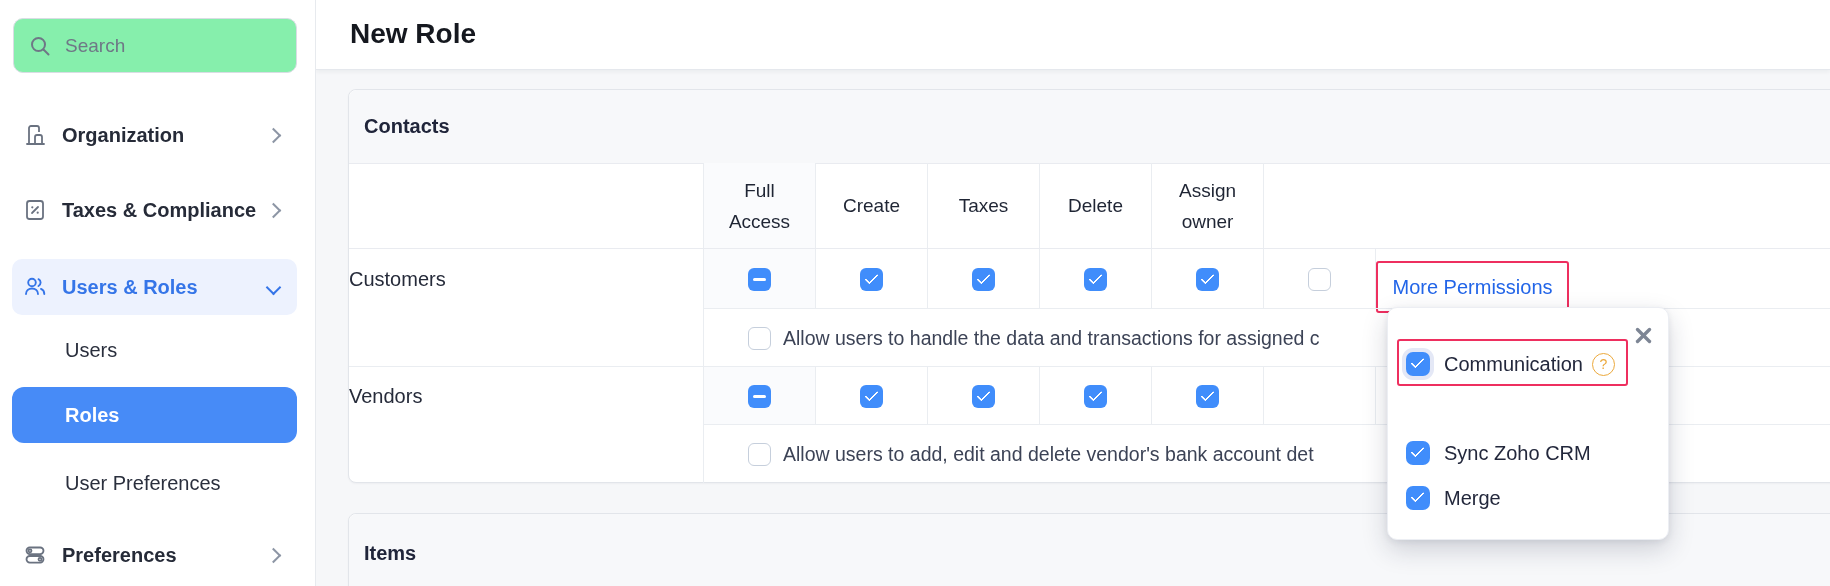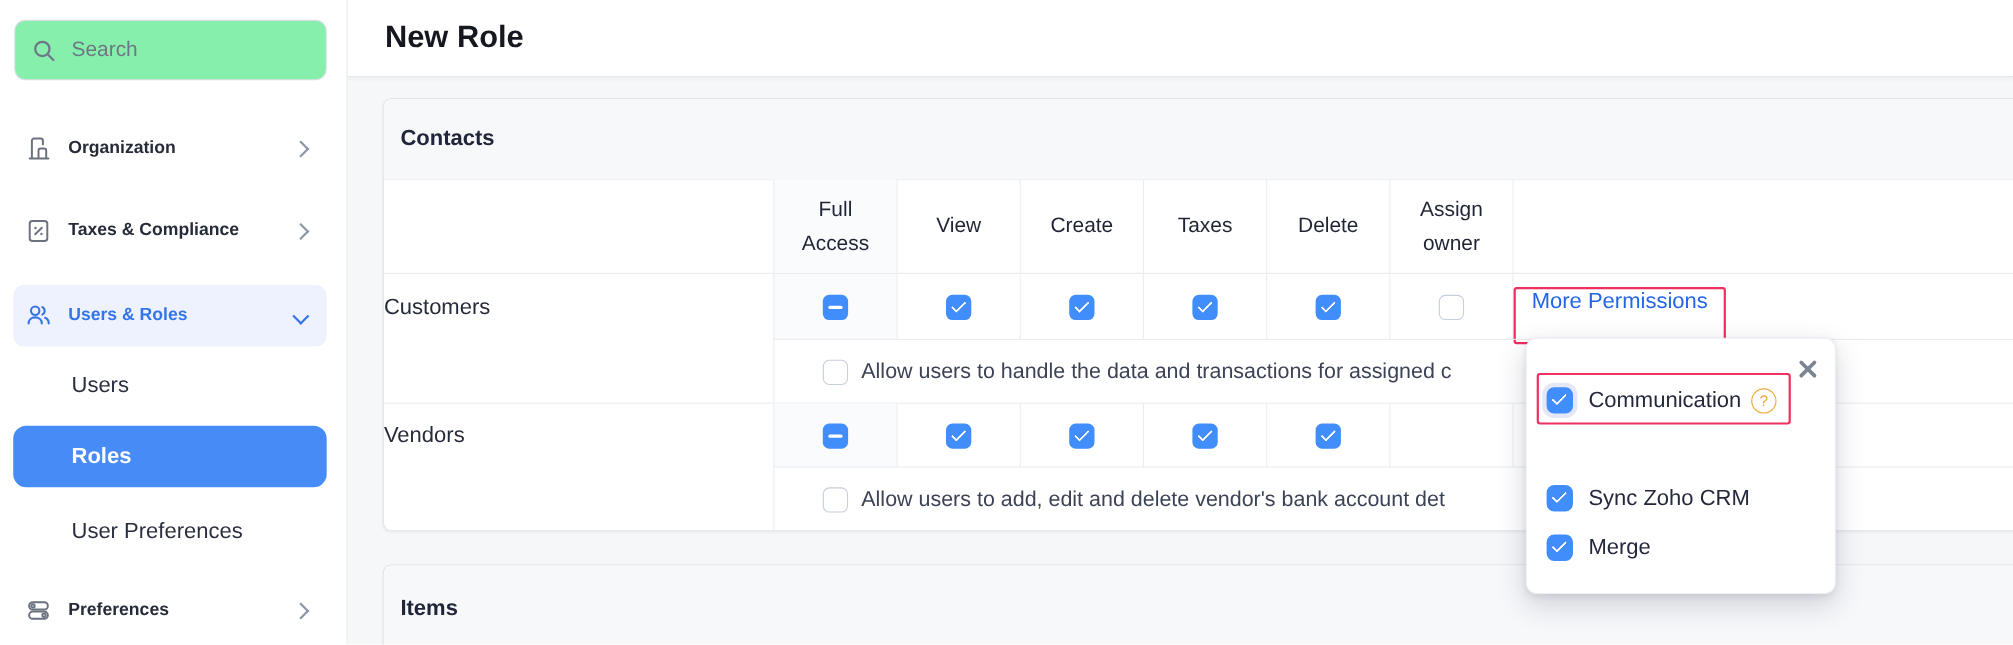--- a/index.html
+++ b/index.html
@@ -11,21 +11,21 @@
   }
 
   
   .sidebar{position:absolute;left:0;top:0;width:315px;height:586px;background:#fff;border-right:1px solid #e7eaee;z-index:5}
   .searchbox{position:absolute;left:13px;top:18px;width:284px;height:55px;border:1.5px solid #d9dde4;border-radius:10px;background:#86efac;display:flex;align-items:center;box-sizing:border-box}
   .searchbox input{border:none;outline:none;font-size:19px;color:#3c4454;background:transparent;width:200px;font-family:inherit}
   .searchbox input::placeholder{color:#6f7786}
   .s-icon{margin:0 12px 0 15px;display:flex}
   .navrow{position:absolute;left:12px;width:285px;height:56px;display:flex;align-items:center;border-radius:10px;cursor:pointer;box-sizing:border-box}
   .navrow .nicon{margin-left:10px;width:26px;display:flex;justify-content:center}
-  .navrow .nlabel{margin-left:14px;font-size:16px;font-weight:600;color:#262b38;flex:1}
+  .navrow .nlabel{margin-left:14px;font-size:20px;font-weight:600;color:#262b38;flex:1}
   .navrow .chev{margin-right:18px;width:9px;height:9px;border-right:2.2px solid #8d96a5;border-bottom:2.2px solid #8d96a5;flex:none}
   .chev.right{transform:rotate(-45deg)}
   .chev.down{transform:rotate(45deg)}
   .navrow.active{background:#edf2fe}
   .navrow.active .nlabel{color:#3575e8}
   .navrow.active .chev{border-color:#3575e8}
   .subrowitem{position:absolute;left:12px;width:285px;height:56px;display:flex;align-items:center;border-radius:12px;cursor:pointer}
   .subrowitem .nlabel{margin-left:53px;font-size:20px;color:#2a2f3d}
   .subrowitem.selected{background:#478bf7}
   .subrowitem.selected .nlabel{color:#fff;font-weight:600}
@@ -56,21 +56,21 @@
   .cb{position:relative;width:23px;height:23px;border-radius:6px;flex:none;box-sizing:border-box}
   .cb.checked,.cb.indeterminate{background:#408dfb}
   .cb.checked::after{content:"";position:absolute;left:5px;top:6px;width:11px;height:5px;border-left:2.6px solid #fff;border-bottom:2.6px solid #fff;transform:rotate(-45deg);border-radius:1px}
   .cb.indeterminate::after{content:"";position:absolute;left:5px;top:10px;width:13px;height:3.5px;background:#fff;border-radius:2px}
   .cb.unchecked{background:#fff;border:1.5px solid #c6cfdc}
   .cb.none{visibility:hidden}
 
   .note-wrap{display:flex;align-items:center;margin-left:44px}
   .note-text{margin-left:12px;font-size:19.5px;color:#3c4356;white-space:nowrap}
 
-  .more-perm-box{position:absolute;left:1027px;top:12px;width:193px;height:52px;border:2px solid #ee2f5f;border-radius:3px;display:flex;align-items:flex-start;justify-content:center;box-sizing:border-box}
+  .more-perm-box{position:absolute;left:1027px;top:12px;width:193px;height:52px;border:2px solid #ee2f5f;border-radius:3px;display:flex;align-items:center;justify-content:center;box-sizing:border-box}
   .more-perm-link{font-size:20px;color:#2265e8;cursor:pointer;white-space:nowrap}
 
   
   .popup{position:absolute;left:1387px;top:307px;width:280px;height:231px;background:#fff;border:1px solid #eceef3;border-radius:10px;box-shadow:0 10px 26px rgba(25,32,60,.18),0 2px 6px rgba(25,32,60,.08);z-index:50}
   .popup-close{position:absolute;top:16px;right:14px;width:22px;height:22px;display:flex;align-items:center;justify-content:center;cursor:pointer}
   .p-row{position:absolute;left:18px;height:44px;display:flex;align-items:center}
   .p-row .cb{width:24px;height:24px;border-radius:7px}
   .p-row .cb.halo{box-shadow:0 0 0 4px #e4e8f6}
   .p-label{margin-left:14px;font-size:20px;color:#23283c;white-space:nowrap}
   .help-icon{margin-left:9px;width:23px;height:23px;border:1.8px solid #eca93c;border-radius:50%;display:flex;align-items:center;justify-content:center;font-size:14px;color:#eca93c;box-sizing:border-box}
@@ -163,23 +163,20 @@
   <div class="card-head">
     <span class="card-title">Contacts</span>
   </div>
 
   <div class="trow" style="top:73px;height:86px;border-bottom:1px solid #e9ebf0">
     <div class="cell c0"></div>
     <div class="cell ccol fullaccess-tint">
         <span class="colhead">Full Access</span>
       </div>
     <div class="cell ccol">
-        <span class="colhead">View</span>
-      </div>
-    <div class="cell ccol">
         <span class="colhead">Create</span>
       </div>
     <div class="cell ccol">
         <span class="colhead">Taxes</span>
       </div>
     <div class="cell ccol">
         <span class="colhead">Delete</span>
       </div>
     <div class="cell ccol">
         <span class="colhead">Assign owner</span>

